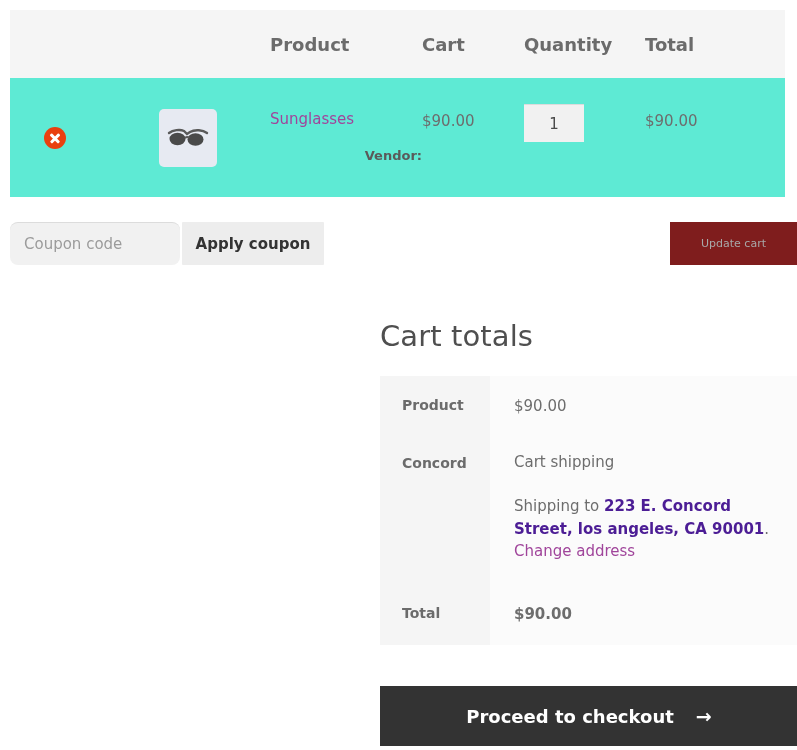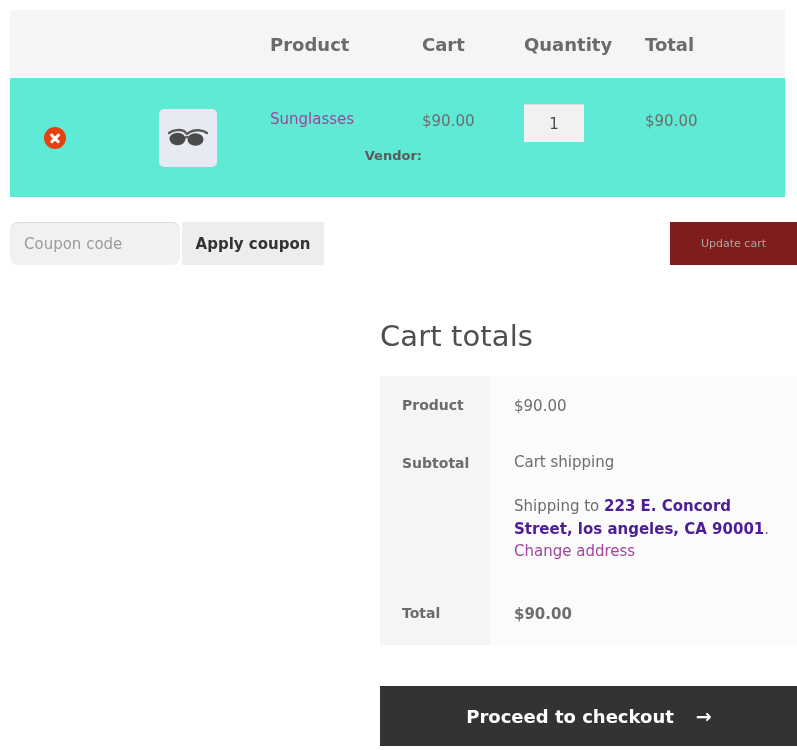--- a/index.html
+++ b/index.html
@@ -334,21 +334,21 @@
 
 <div class="totals-wrap">
   <h2 class="totals-title">Cart totals</h2>
   <table class="totals-table">
     <tbody>
       <tr class="row-subtotal">
         <th>Product</th>
         <td>$90.00</td>
       </tr>
       <tr class="row-shipping">
-        <th>Subtotal</th>
+        <th>Concord</th>
         <td>
           <div class="ship-method">Cart shipping</div>
           <div class="ship-to"><span>Shipping to </span><b>223 E. Concord Street, los angeles, CA 90001</b><span>.</span></div>
           <a class="change-address">Change address</a>
         </td>
       </tr>
       <tr class="row-total">
         <th>Total</th>
         <td class="total-amount">$90.00</td>
       </tr>

